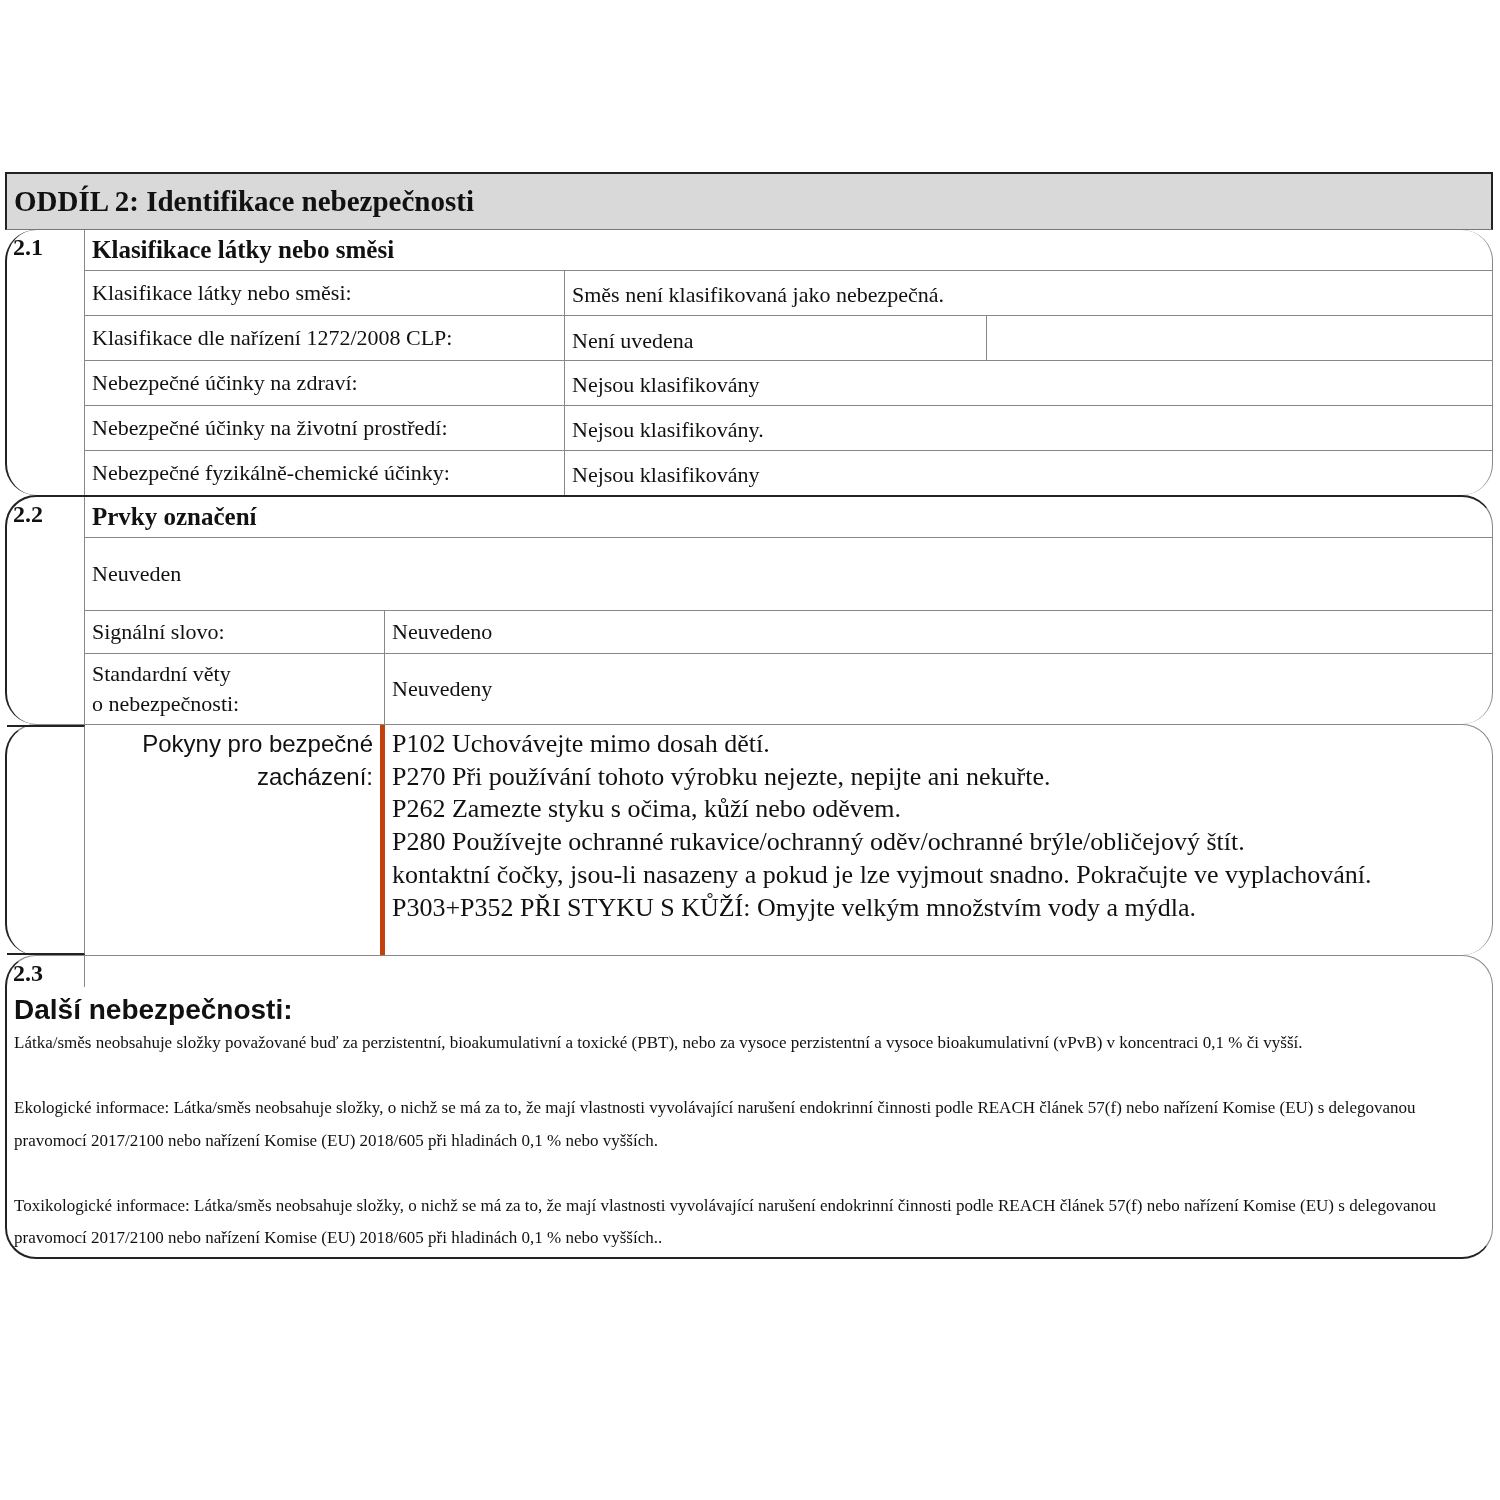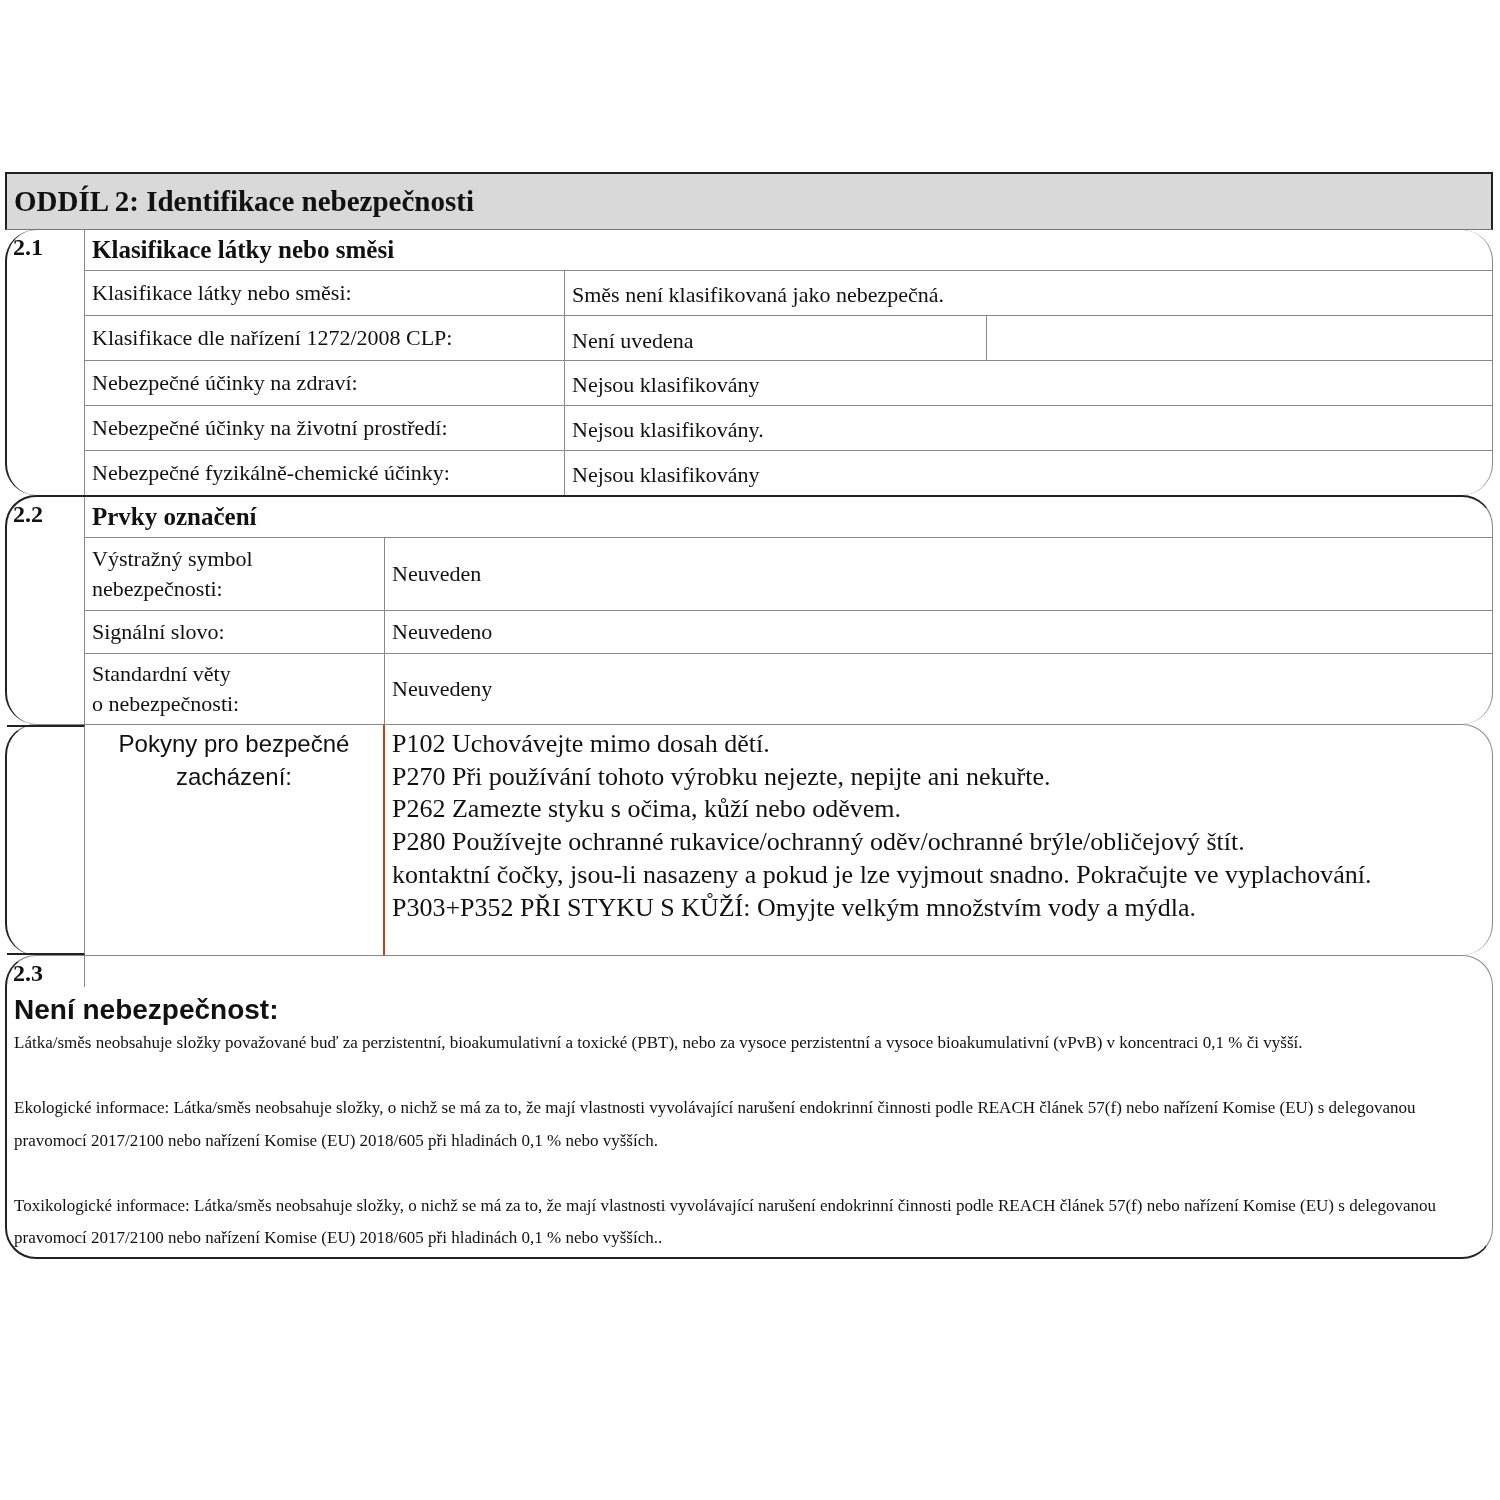--- a/index.html
+++ b/index.html
@@ -27,21 +27,21 @@
   
   .s22 .lab { width: 300px; border-right: 1px solid #888; line-height: 30px; flex-direction: column; align-items: flex-start; justify-content: center; }
   .s22 .val { flex: 1; }
   .s22 .r1 { height: 72px; }
   .s22 .r2 { height: 42px; }
   .s22 .r3 { height: 70px; }
 
   
   .spk { border-top: 1px solid #888; }
   .spk .sec-num { border-top: 2px solid #222; border-bottom: 2px solid #222; }
-  .spk .lab { width: 300px; border-right: 2px solid #c2410c; flex-direction: column; align-items: center; justify-content: flex-start;
+  .spk .lab { width: 300px; border-right: 5px solid #c2410c; flex-direction: column; align-items: flex-end; justify-content: flex-start;
               font-family: "Liberation Sans", "DejaVu Sans", sans-serif; font-size: 24px; line-height: 32.5px; padding-top: 3px; }
   .spk .val { flex: 1; flex-direction: column; align-items: flex-start; justify-content: flex-start; padding: 3px 7px 0 7px;
               line-height: 32.7px; font-size: 26px; }
   .spk .row { height: 230px; border-bottom: none; }
 
   
   .s23 { border-top: 1px solid #888; border-bottom: 2px solid #222; flex-direction: column; }
   .s23 .sec-body { padding: 6px 7px 2px 7px; }
   .s23 .h { font-family: "Liberation Sans", "DejaVu Sans", sans-serif; font-weight: bold; font-size: 28px; line-height: 34px; }
   .s23 p { margin: 0; font-size: 17px; line-height: 32.5px; }
@@ -82,24 +82,20 @@
         <div class="cell val">Nejsou klasifikovány</div>
       </div>
     </div>
   </div>
 
   <div class="section s22" style="border-top:2px solid #222;">
     <div class="sec-num">2.2</div>
     <div class="sec-body">
       <div class="head">Prvky označení</div>
       <div class="row r1">
-        <div class="cell lab">
-          <span>Výstražný symbol</span>
-          <span>nebezpečnosti:</span>
-        </div>
         <div class="cell val">Neuveden</div>
       </div>
       <div class="row r2">
         <div class="cell lab">
           <span>Signální slovo:</span>
         </div>
         <div class="cell val">Neuvedeno</div>
       </div>
       <div class="row r3">
         <div class="cell lab">
@@ -127,20 +123,20 @@
           <span>kontaktní čočky, jsou-li nasazeny a pokud je lze vyjmout snadno. Pokračujte ve vyplachování.</span>
           <span>P303+P352 PŘI STYKU S KŮŽÍ: Omyjte velkým množstvím vody a mýdla.</span>
         </div>
       </div>
     </div>
   </div>
 
   <div class="section s23">
     <div class="sec-num">2.3</div>
     <div class="sec-body">
-      <div class="h">Není nebezpečnost:</div>
+      <div class="h">Další nebezpečnosti:</div>
       <p>Látka/směs neobsahuje složky považované buď za perzistentní, bioakumulativní a toxické (PBT), nebo za vysoce perzistentní a vysoce bioakumulativní (vPvB) v koncentraci 0,1 % či vyšší.</p>
       <p>Ekologické informace: Látka/směs neobsahuje složky, o nichž se má za to, že mají vlastnosti vyvolávající narušení endokrinní činnosti podle REACH článek 57(f) nebo nařízení Komise (EU) s delegovanou pravomocí 2017/2100 nebo nařízení Komise (EU) 2018/605 při hladinách 0,1 % nebo vyšších.</p>
       <p>Toxikologické informace: Látka/směs neobsahuje složky, o nichž se má za to, že mají vlastnosti vyvolávající narušení endokrinní činnosti podle REACH článek 57(f) nebo nařízení Komise (EU) s delegovanou pravomocí 2017/2100 nebo nařízení Komise (EU) 2018/605 při hladinách 0,1 % nebo vyšších..</p>
     </div>
   </div>
 
 </div>
 
 </body></html>

